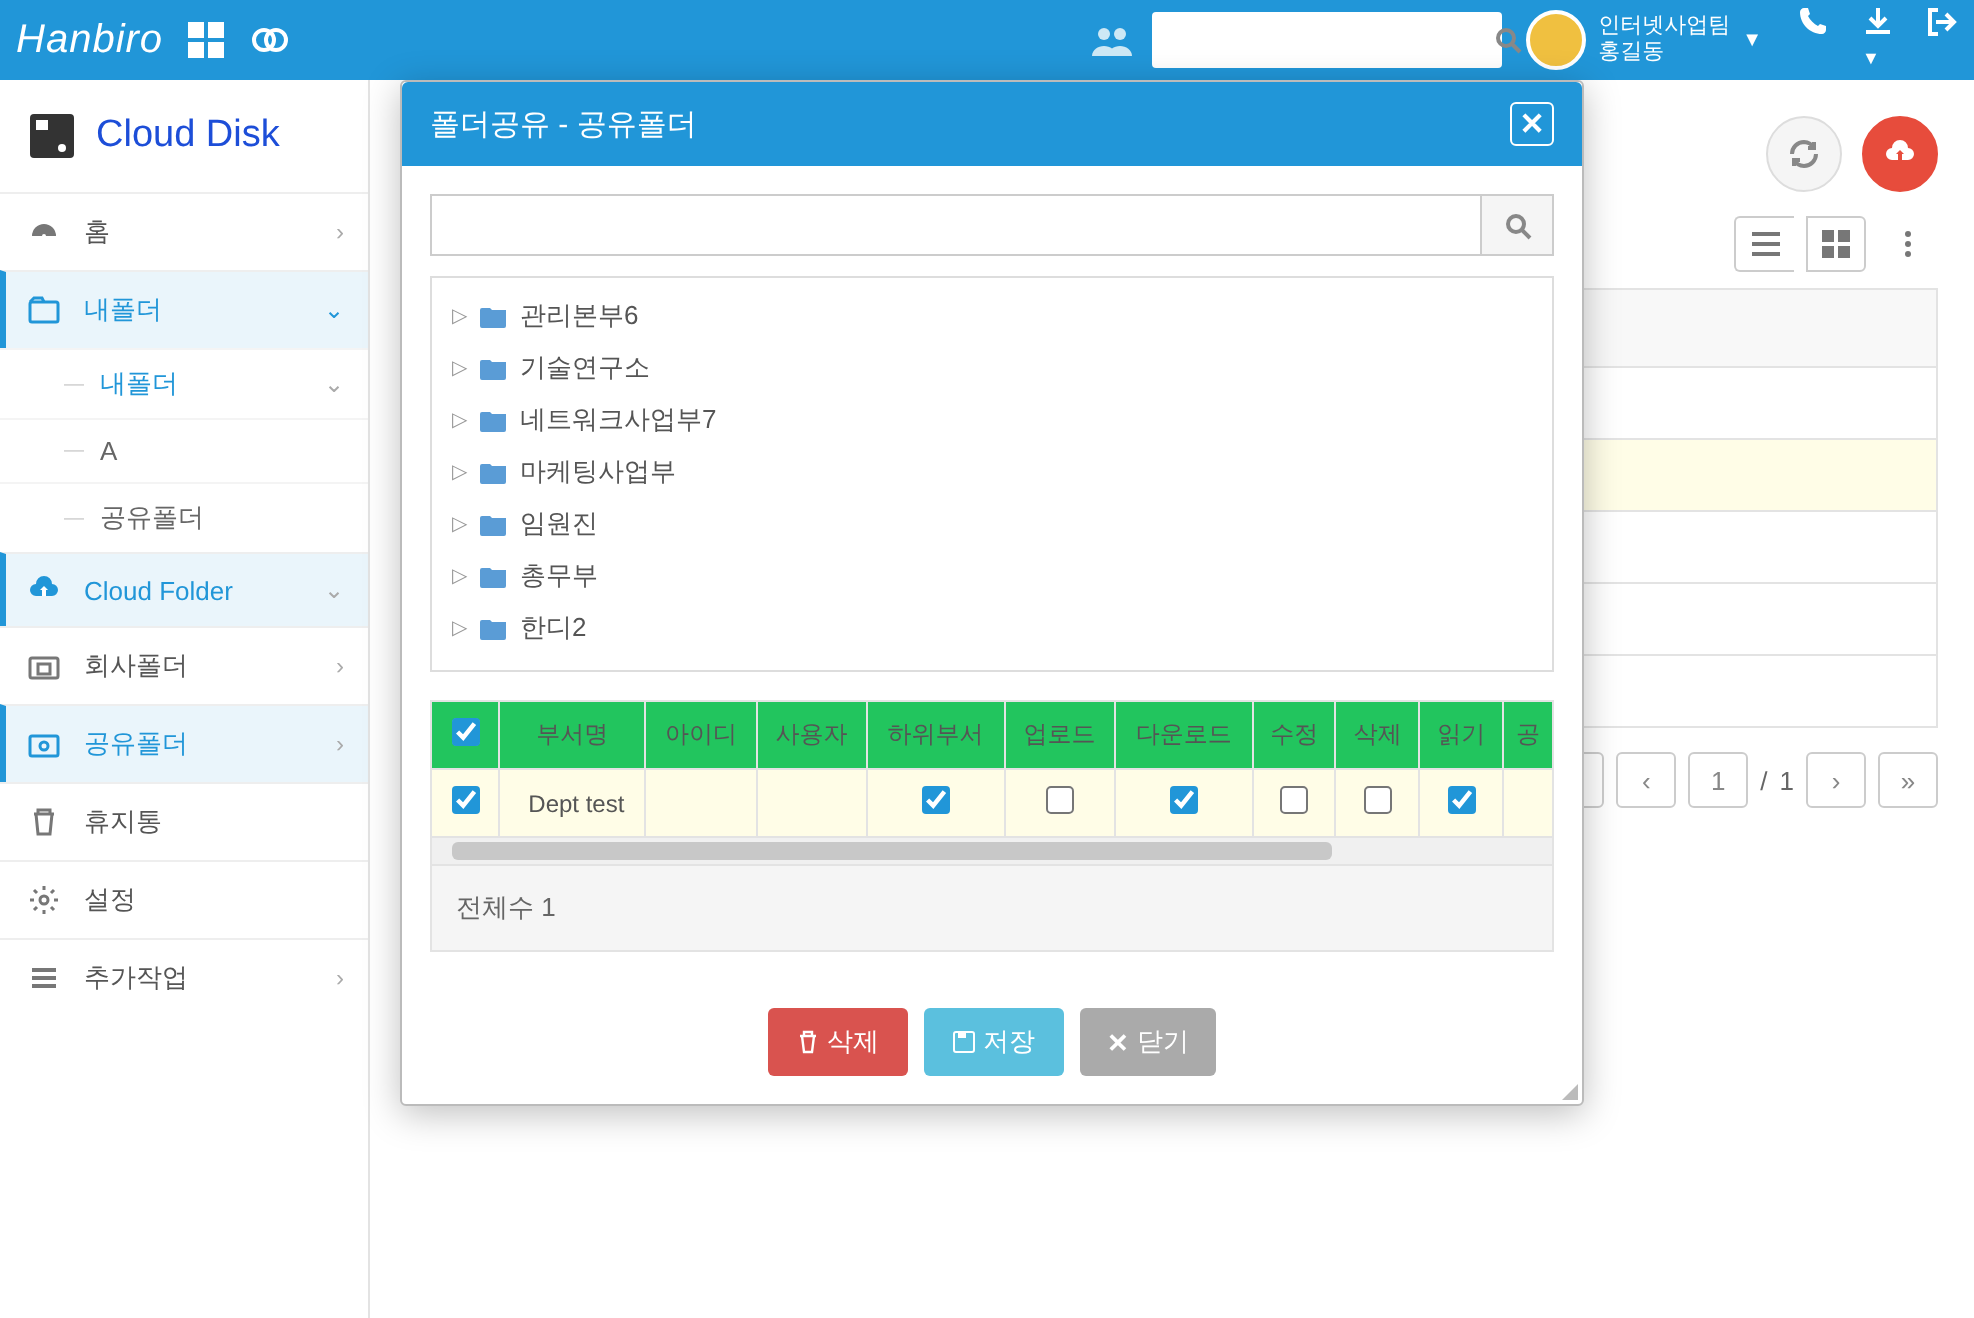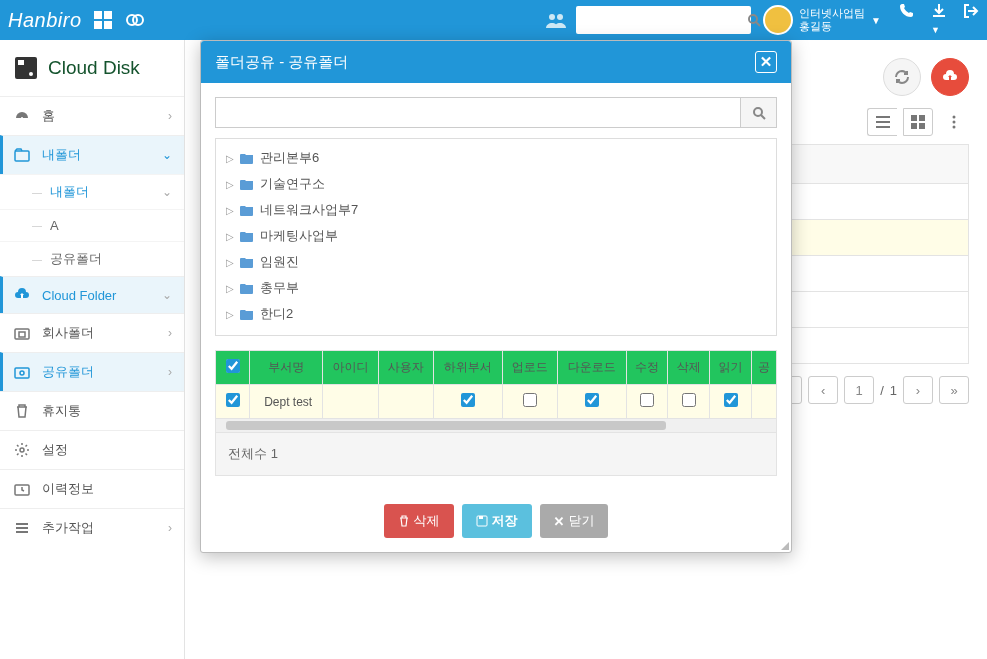--- a/index.html
+++ b/index.html
@@ -16,21 +16,21 @@
 .search-bar input { border: none; outline: none; padding: 0 8px; flex: 1; font-size: 12px; }
 .search-bar .sbtn { width: 28px; display: flex; align-items: center; justify-content: center; color: #888; }
 .user-block { display: flex; align-items: center; margin-left: 12px; gap: 6px; }
 .avatar { width: 30px; height: 30px; border-radius: 50%; background: #f0c040; border: 2px solid #fff; }
 .user-text { font-size: 11px; line-height: 1.2; }
 .top-right-icons { display: flex; gap: 16px; margin-left: 18px; font-size: 16px; }
 
 
 .layout { display: flex; height: calc(659px - 40px); }
 .sidebar { width: 185px; background: #fff; border-right: 1px solid #e3e3e3; display: flex; flex-direction: column; }
-.app-title { display: flex; align-items: center; gap: 8px; padding: 14px 12px; font-size: 19px; color: #14532d; }
+.app-title { display: flex; align-items: center; gap: 8px; padding: 14px 12px; font-size: 19px; color: #1d4ed8; }
 .disk-icon { width: 28px; height: 28px; }
 
 .nav-item { display: flex; align-items: center; padding: 10px 12px; border-top: 1px solid #eee; color: #555; cursor: pointer; position: relative; }
 .nav-item .ni-icon { width: 20px; display: flex; justify-content: center; margin-right: 10px; color: #777; }
 .nav-item .chev { margin-left: auto; color: #aaa; font-size: 12px; }
 .nav-item.active { color: #2196d8; }
 .nav-item.active .ni-icon { color: #2196d8; }
 .nav-item.highlight { background: #eaf5fb; border-left: 3px solid #2196d8; padding-left: 9px; }
 .nav-sub { padding: 8px 12px 8px 32px; color: #666; border-top: 1px solid #f4f4f4; display: flex; align-items: center; cursor: pointer; }
 .nav-sub::before { content: "—"; color: #ccc; margin-right: 8px; font-size: 10px; }
@@ -73,21 +73,21 @@
 .perm-table th { background: #22c55e; font-weight: normal; }
 .perm-table td.left { text-align: center; padding-left: 10px; }
 .perm-table tr.data-row td { background: #fffde7; }
 .scroll-h { height: 14px; background: #f0f0f0; border: 1px solid #e3e3e3; border-top: none; position: relative; }
 .scroll-h .thumb { position: absolute; left: 10px; top: 2px; bottom: 2px; width: 440px; background: #c8c8c8; border-radius: 3px; }
 .total-row { background: #f5f5f5; border: 1px solid #e3e3e3; border-top: none; padding: 12px; color: #666; }
 
 .modal-footer { padding: 14px; display: flex; justify-content: center; gap: 8px; }
 .mbtn { padding: 8px 14px; border: none; border-radius: 3px; color: #fff; cursor: pointer; font-size: 13px; display: flex; align-items: center; gap: 4px; }
 .mbtn.del { background: #d9534f; }
-.mbtn.save { background: #5bc0de; font-weight: bold; }
+.mbtn.save { background: #5bc0de; }
 .mbtn.close { background: #aaa; }
 .resize-handle { position: absolute; right: 2px; bottom: 2px; width: 12px; height: 12px; cursor: se-resize; }
 .resize-handle::before { content: ""; position: absolute; right: 0; bottom: 0; border-right: 8px solid #bbb; border-top: 8px solid transparent; }
 
 input[type=checkbox] { width: 14px; height: 14px; accent-color: #2196d8; cursor: pointer; }
 
 svg { display: block; }
 </style>
 </head>
 <body>
@@ -247,29 +247,20 @@
     <div class="nav-item">
       <span class="ni-icon">
         <svg width="16" height="16" viewBox="0 0 16 16" fill="none" stroke="#777" stroke-width="1.5">
             <circle cx="8" cy="8" r="2"></circle>
             <path d="M8 1v2M8 13v2M1 8h2M13 8h2M3 3l1.5 1.5M11.5 11.5L13 13M3 13l1.5-1.5M11.5 4.5L13 3"></path>
           </svg>
       </span>
       <span>설정</span>
     </div>
 
-    <div class="nav-item">
-      <span class="ni-icon">
-        <svg width="16" height="16" viewBox="0 0 16 16" fill="none" stroke="#777" stroke-width="1.5">
-            <rect x="1" y="4" width="14" height="10" rx="1"></rect>
-            <path d="M8 6v3l2 1"></path>
-          </svg>
-      </span>
-      <span>이력정보</span>
-    </div>
 
     <div class="nav-item">
       <span class="ni-icon">
         <svg width="16" height="16" viewBox="0 0 16 16" fill="#777">
             <rect x="2" y="3" width="12" height="2"></rect>
             <rect x="2" y="7" width="12" height="2"></rect>
             <rect x="2" y="11" width="12" height="2"></rect>
           </svg>
       </span>
       <span>추가작업</span>

